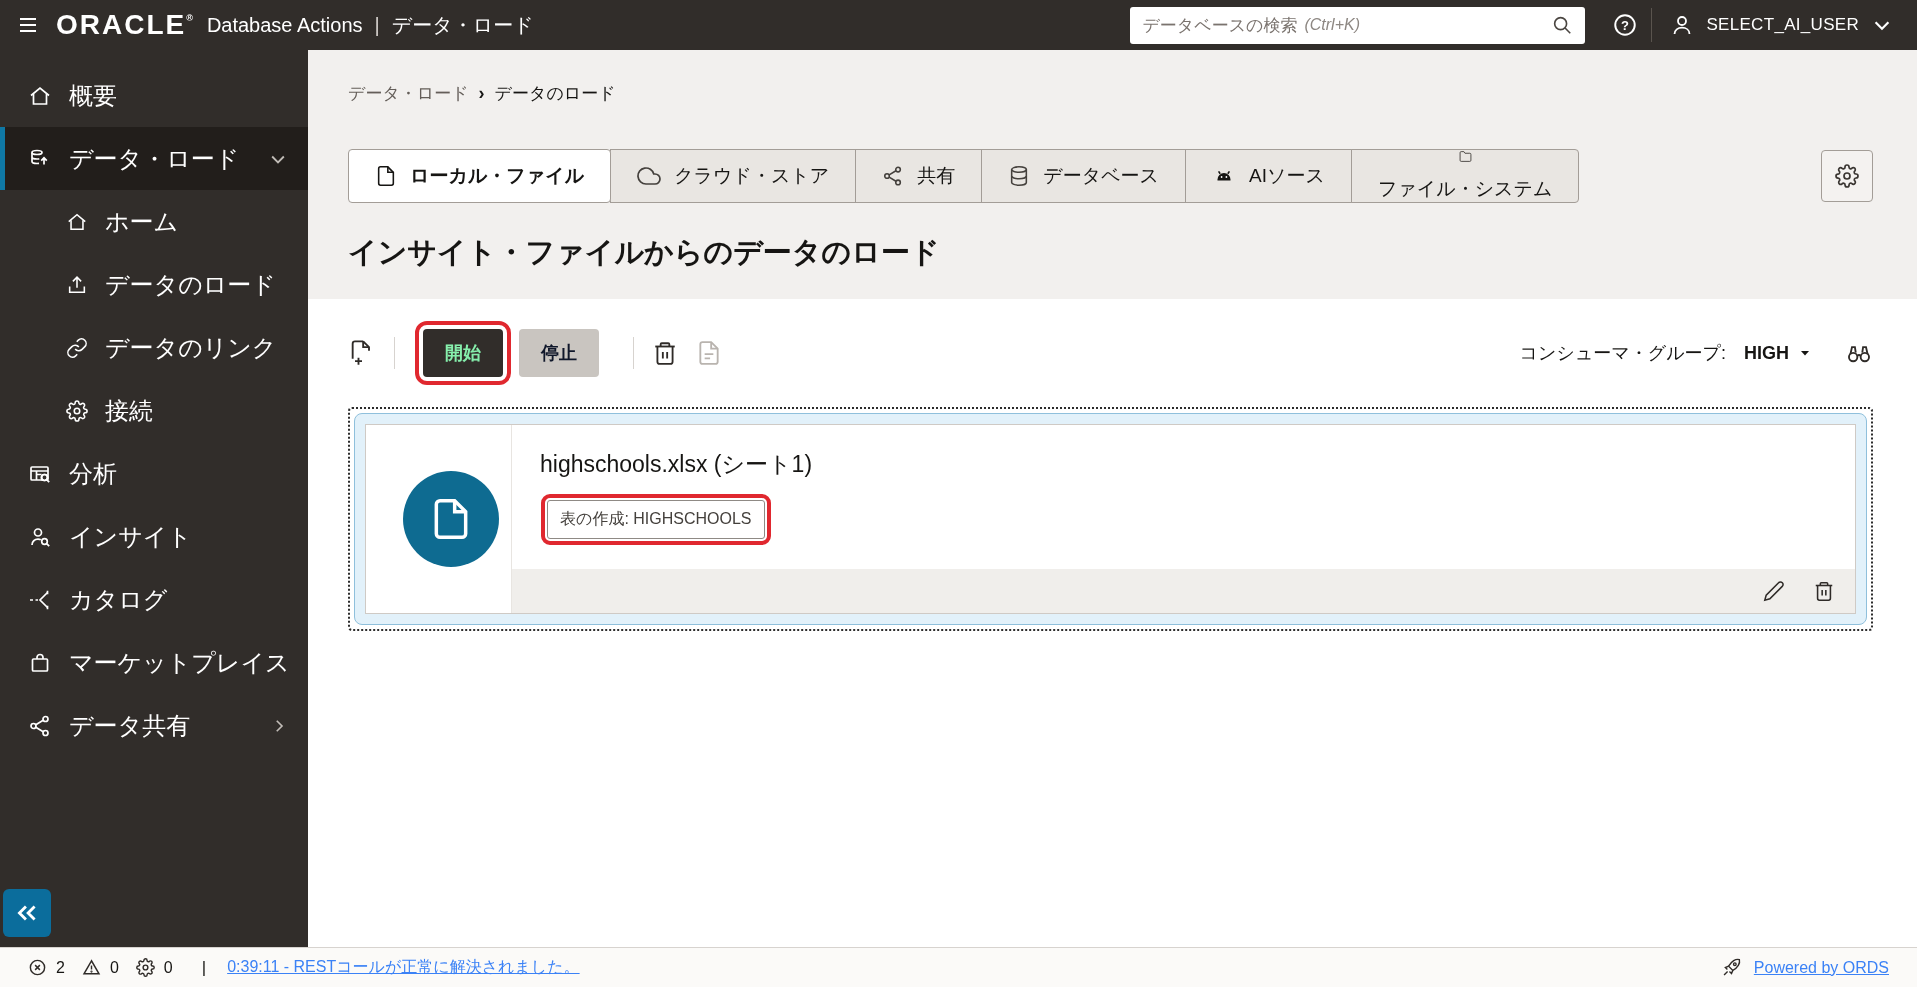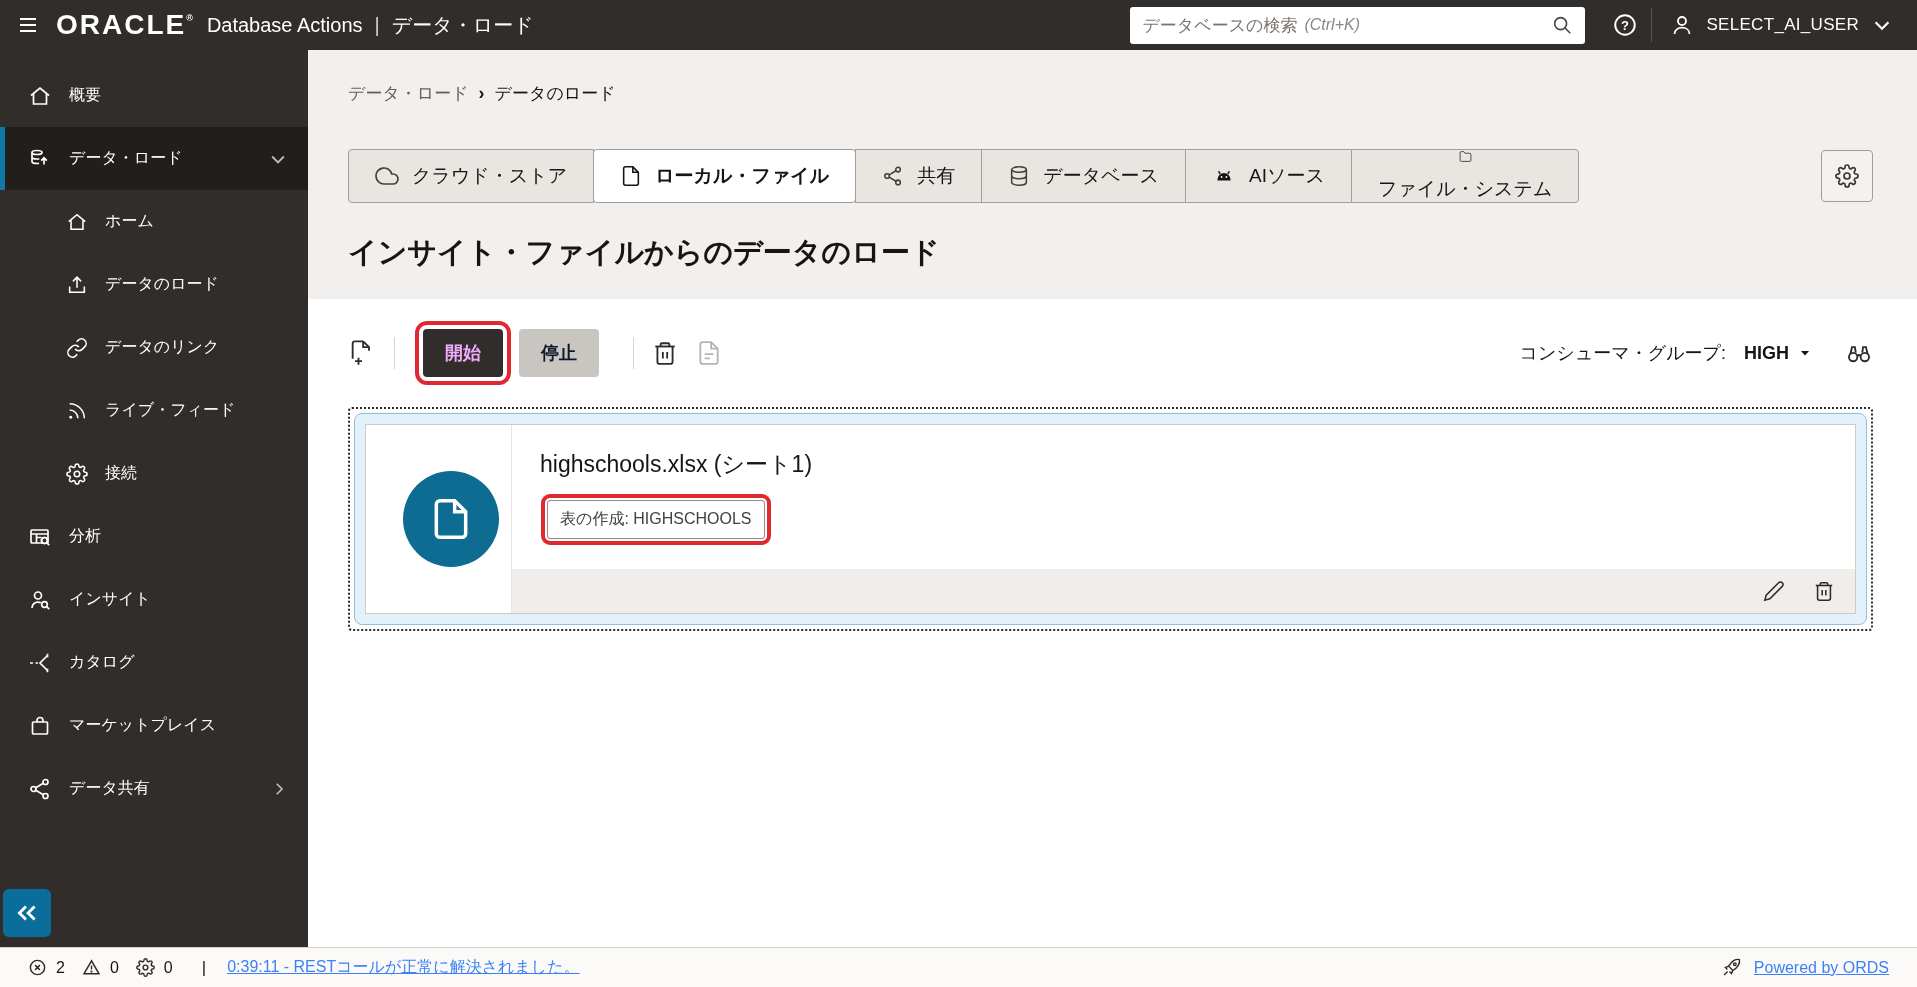--- a/index.html
+++ b/index.html
@@ -26,21 +26,21 @@
   .top-divider { width:1px; height:34px; background:#5a544e; }
   .userbox { display:flex; align-items:center; gap:12px; padding:0 24px 0 18px; height:66px; cursor:pointer; }
   .username { font-size:17px; letter-spacing:.3px; }
 
   
   .body-row { flex:1; display:flex; min-height:0; }
 
   
   .sidebar { width:308px; background:#312d2a; color:#fff; flex-shrink:0; position:relative; }
   .nav { padding-top:14px; }
-  .nav-item { height:63px; display:flex; align-items:center; gap:17px; padding:0 20px 0 28px; font-size:16px; cursor:pointer; white-space:nowrap; }
+  .nav-item { height:63px; display:flex; align-items:center; gap:17px; padding:0 20px 0 28px; font-size:24px; cursor:pointer; white-space:nowrap; }
   .nav-item.sub { padding-left:66px; }
   .nav-item.active { background:#221e1b; border-left:5px solid #0f78a5; padding-left:23px; }
   .nav-item .nav-chev { margin-left:auto; color:#c2bdb8; }
   .nav-ic { flex-shrink:0; }
   .collapse-btn { position:absolute; left:3px; bottom:10px; width:48px; height:48px; background:#0b6d9c; border-radius:6px; display:flex; align-items:center; justify-content:center; cursor:pointer; color:#fff; }
 
   
   .main { flex:1; background:#f2f0ee; display:flex; flex-direction:column; min-width:0; }
   .breadcrumb { padding:32px 0 0 40px; font-size:17px; display:flex; gap:10px; align-items:center; }
   .crumb-link { color:#645e59; cursor:pointer; }
@@ -57,21 +57,21 @@
 
   .page-title { padding:30px 40px 26px 40px; font-size:29px; font-weight:bold; color:#161513; }
 
   .panel { background:#fff; flex:1; padding:30px 44px 0 40px; min-height:0; }
 
   .toolbar { display:flex; align-items:center; }
   .icon-btn { color:#2f2b28; cursor:pointer; display:flex; align-items:center; justify-content:center; }
   .icon-btn.disabled { color:#b9b4af; cursor:default; }
   .tb-divider { width:1px; height:32px; background:#d7d3cf; margin:0 18px; }
   .btn { border:none; border-radius:4px; font-size:18px; font-weight:bold; padding:12px 22px; cursor:pointer; font-family:inherit; }
-  .btn-start { background:#312d2a; color:#f0abfc; outline:4px solid #e0282f; outline-offset:4px; margin:0 16px 0 10px; }
+  .btn-start { background:#312d2a; color:#86efac; outline:4px solid #e0282f; outline-offset:4px; margin:0 16px 0 10px; }
   .btn-stop { background:#c9c5c0; color:#0f172a; margin-right:16px; }
   .gap18 { width:18px; }
   .toolbar-right { margin-left:auto; display:flex; align-items:center; }
   .cg-label { font-size:18px; color:#161513; }
   .cg-value { font-size:18px; font-weight:bold; margin-left:18px; cursor:pointer; display:flex; align-items:center; gap:10px; }
   .binocs { margin-left:34px; color:#2f2b28; cursor:pointer; }
 
   
   .selection { margin-top:30px; border:2px dotted #2b2b2b; border-radius:4px; padding:4px; }
   .sel-inner { border:1px solid #8fc0dc; border-radius:8px; background:#e2f1fa; padding:10px; }
@@ -183,28 +183,20 @@
         </div>
 
         <div class="nav-item sub">
           <svg class="nav-ic" width="22" height="22" viewBox="0 0 24 24" fill="none" stroke="#fff" stroke-width="1.7">
               <path d="M10 13a5 5 0 0 0 7.54.54l3-3a5 5 0 0 0-7.07-7.07l-1.72 1.71"></path>
               <path d="M14 11a5 5 0 0 0-7.54-.54l-3 3a5 5 0 0 0 7.07 7.07l1.71-1.71"></path>
             </svg>
           <span>データのリンク</span>
         </div>
 
-        <div class="nav-item sub">
-          <svg class="nav-ic" width="22" height="22" viewBox="0 0 24 24" fill="none" stroke="#fff" stroke-width="1.7">
-              <path d="M4 11a9 9 0 0 1 9 9"></path>
-              <path d="M4 4a16 16 0 0 1 16 16"></path>
-              <circle cx="5.2" cy="18.8" r="1.6" fill="#fff" stroke="none"></circle>
-            </svg>
-          <span>ライブ・フィード</span>
-        </div>
 
         <div class="nav-item sub">
           <svg class="nav-ic" width="22" height="22" viewBox="0 0 24 24" fill="none" stroke="#fff" stroke-width="1.7">
               <circle cx="12" cy="12" r="3"></circle>
               <path d="M19.4 15a1.65 1.65 0 0 0 .33 1.82l.06.06a2 2 0 0 1 0 2.83 2 2 0 0 1-2.83 0l-.06-.06a1.65 1.65 0 0 0-1.82-.33 1.65 1.65 0 0 0-1 1.51V21a2 2 0 0 1-4 0v-.09A1.65 1.65 0 0 0 9 19.4a1.65 1.65 0 0 0-1.82.33l-.06.06a2 2 0 0 1-2.83 0 2 2 0 0 1 0-2.83l.06-.06a1.65 1.65 0 0 0 .33-1.82 1.65 1.65 0 0 0-1.51-1H3a2 2 0 0 1 0-4h.09A1.65 1.65 0 0 0 4.6 9a1.65 1.65 0 0 0-.33-1.82l-.06-.06a2 2 0 0 1 0-2.83 2 2 0 0 1 2.83 0l.06.06a1.65 1.65 0 0 0 1.82.33H9a1.65 1.65 0 0 0 1-1.51V3a2 2 0 0 1 4 0v.09a1.65 1.65 0 0 0 1 1.51 1.65 1.65 0 0 0 1.82-.33l.06-.06a2 2 0 0 1 2.83 0 2 2 0 0 1 0 2.83l-.06.06a1.65 1.65 0 0 0-.33 1.82V9a1.65 1.65 0 0 0 1.51 1H21a2 2 0 0 1 0 4h-.09a1.65 1.65 0 0 0-1.51 1z"></path>
             </svg>
           <span>接続</span>
         </div>
 
         <div class="nav-item">
@@ -271,32 +263,32 @@
     <div class="main">
 
       <div class="breadcrumb">
         <span class="crumb-link">データ・ロード</span>
         <span class="crumb-sep">›</span>
         <span class="crumb-current">データのロード</span>
       </div>
 
       <div class="tabs-row">
         <div class="tabs">
-          <div class="tab">
-            <svg width="24" height="24" viewBox="0 0 24 24" fill="none" stroke="#44403c" stroke-width="1.7">
-                <path d="M18 10h-1.26A8 8 0 1 0 9 20h9a5 5 0 0 0 0-10z"></path>
-              </svg>
-            <span>クラウド・ストア</span>
-          </div>
           <div class="tab active">
             <svg width="22" height="22" viewBox="0 0 24 24" fill="none" stroke="#161513" stroke-width="1.7">
                 <path d="M14 2H6a2 2 0 0 0-2 2v16a2 2 0 0 0 2 2h12a2 2 0 0 0 2-2V8z"></path>
                 <polyline points="14 2 14 8 20 8"></polyline>
               </svg>
             <span>ローカル・ファイル</span>
+          </div>
+          <div class="tab">
+            <svg width="24" height="24" viewBox="0 0 24 24" fill="none" stroke="#44403c" stroke-width="1.7">
+                <path d="M18 10h-1.26A8 8 0 1 0 9 20h9a5 5 0 0 0 0-10z"></path>
+              </svg>
+            <span>クラウド・ストア</span>
           </div>
           <div class="tab">
             <svg width="22" height="22" viewBox="0 0 24 24" fill="none" stroke="#44403c" stroke-width="1.7">
                 <circle cx="17.5" cy="5" r="2.5"></circle>
                 <circle cx="5.5" cy="12" r="2.5"></circle>
                 <circle cx="17.5" cy="19" r="2.5"></circle>
                 <path d="M7.8 10.8l7.4-4.5M7.8 13.2l7.4 4.5"></path>
               </svg>
             <span>共有</span>
           </div>

